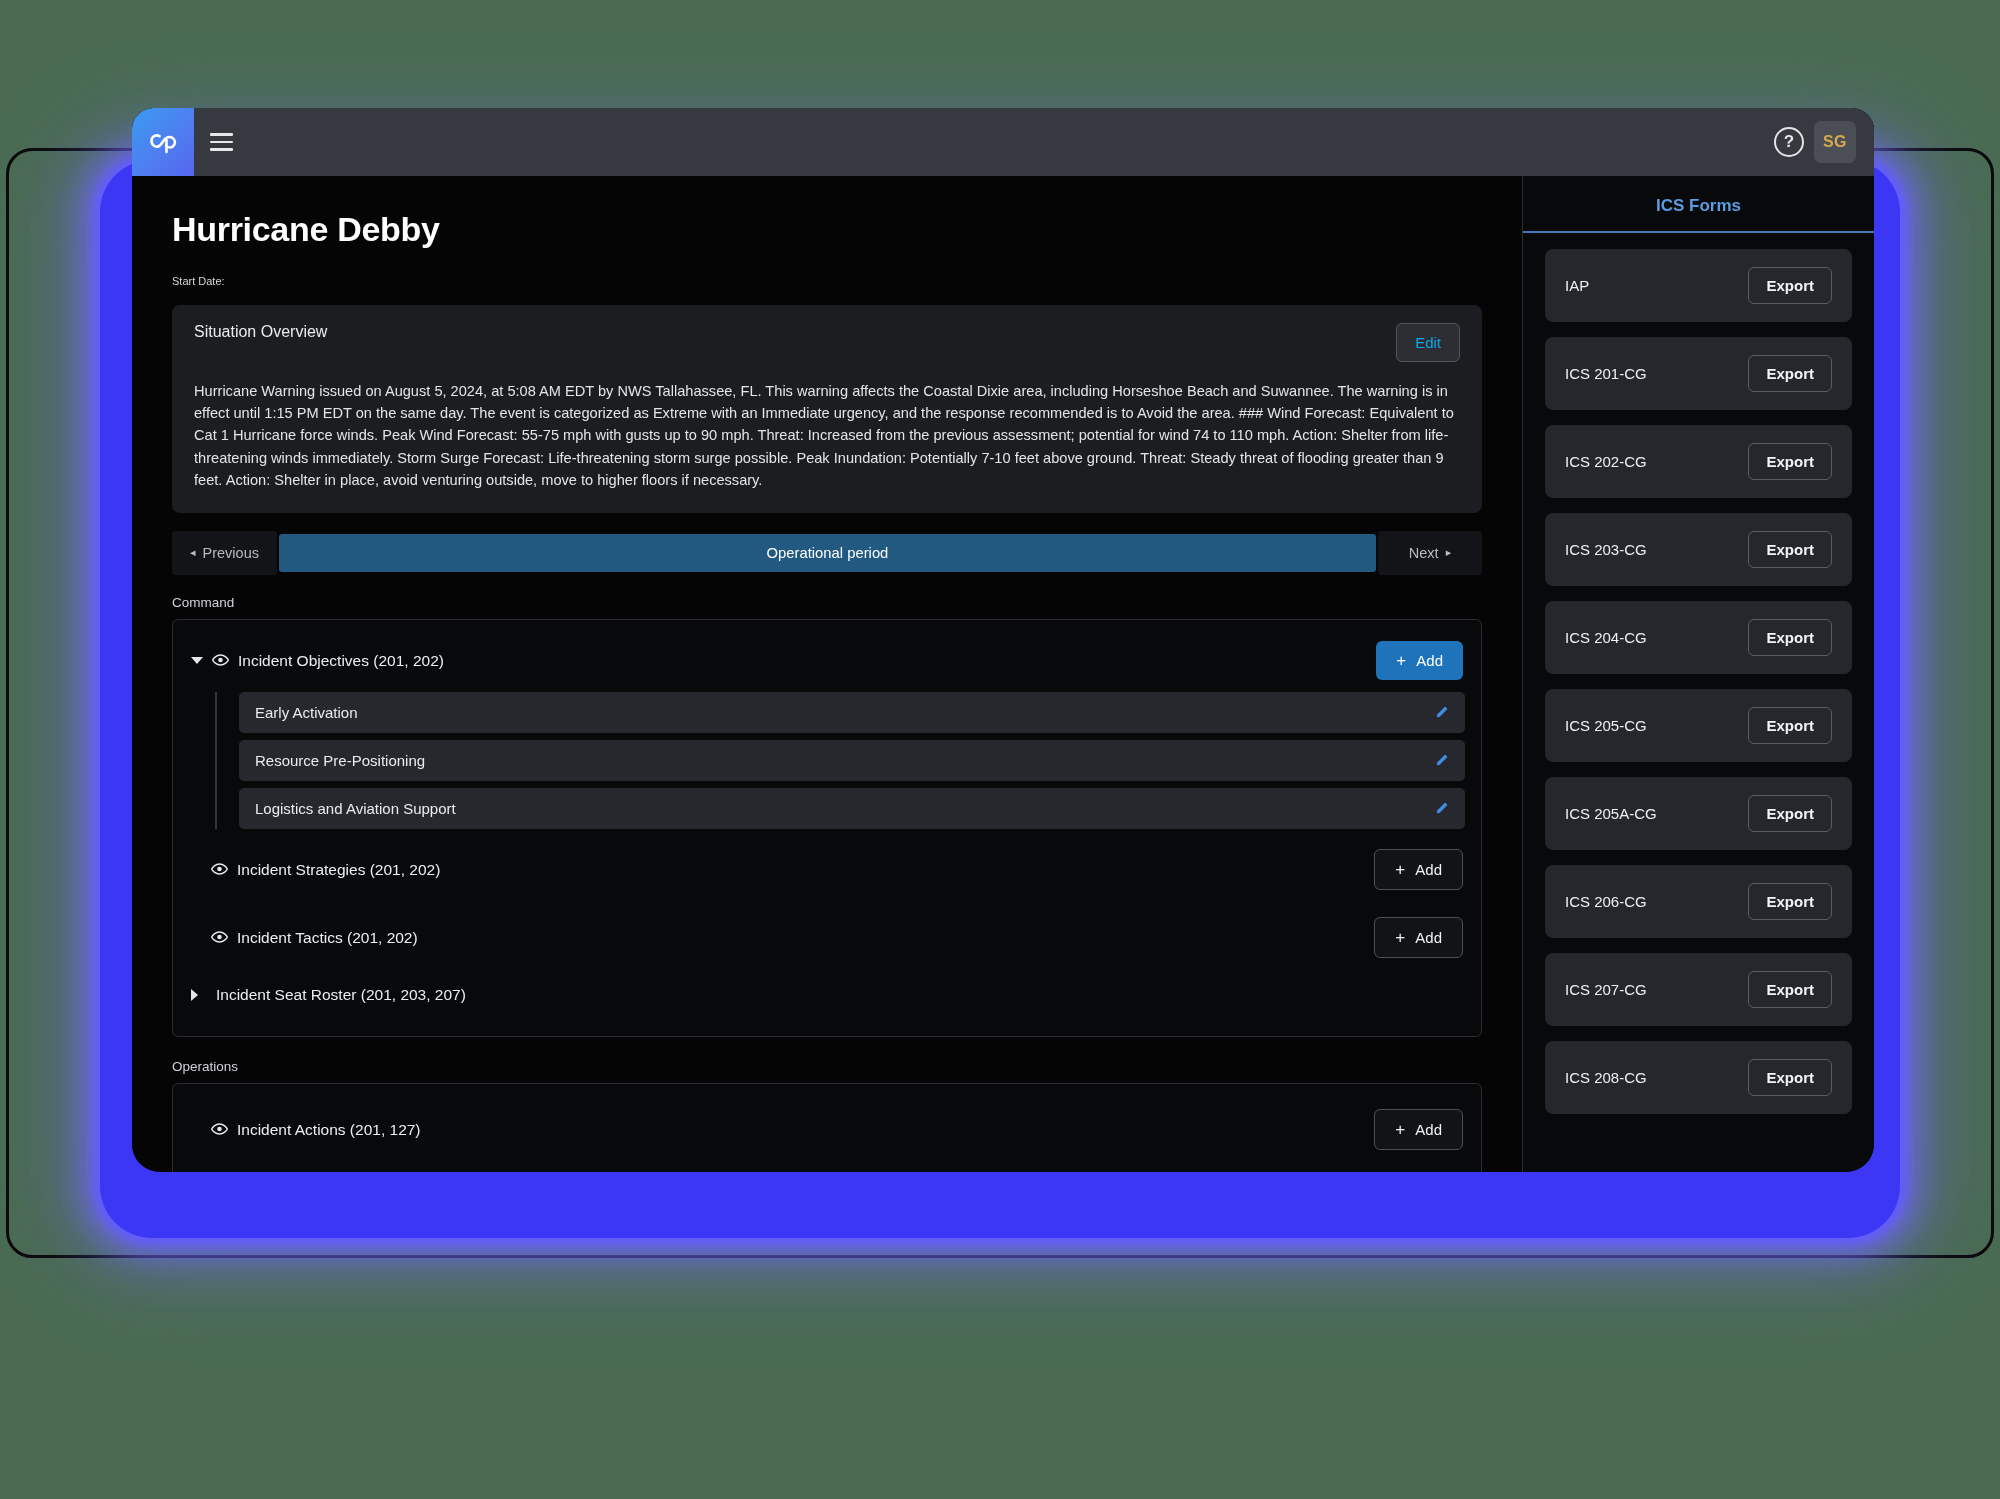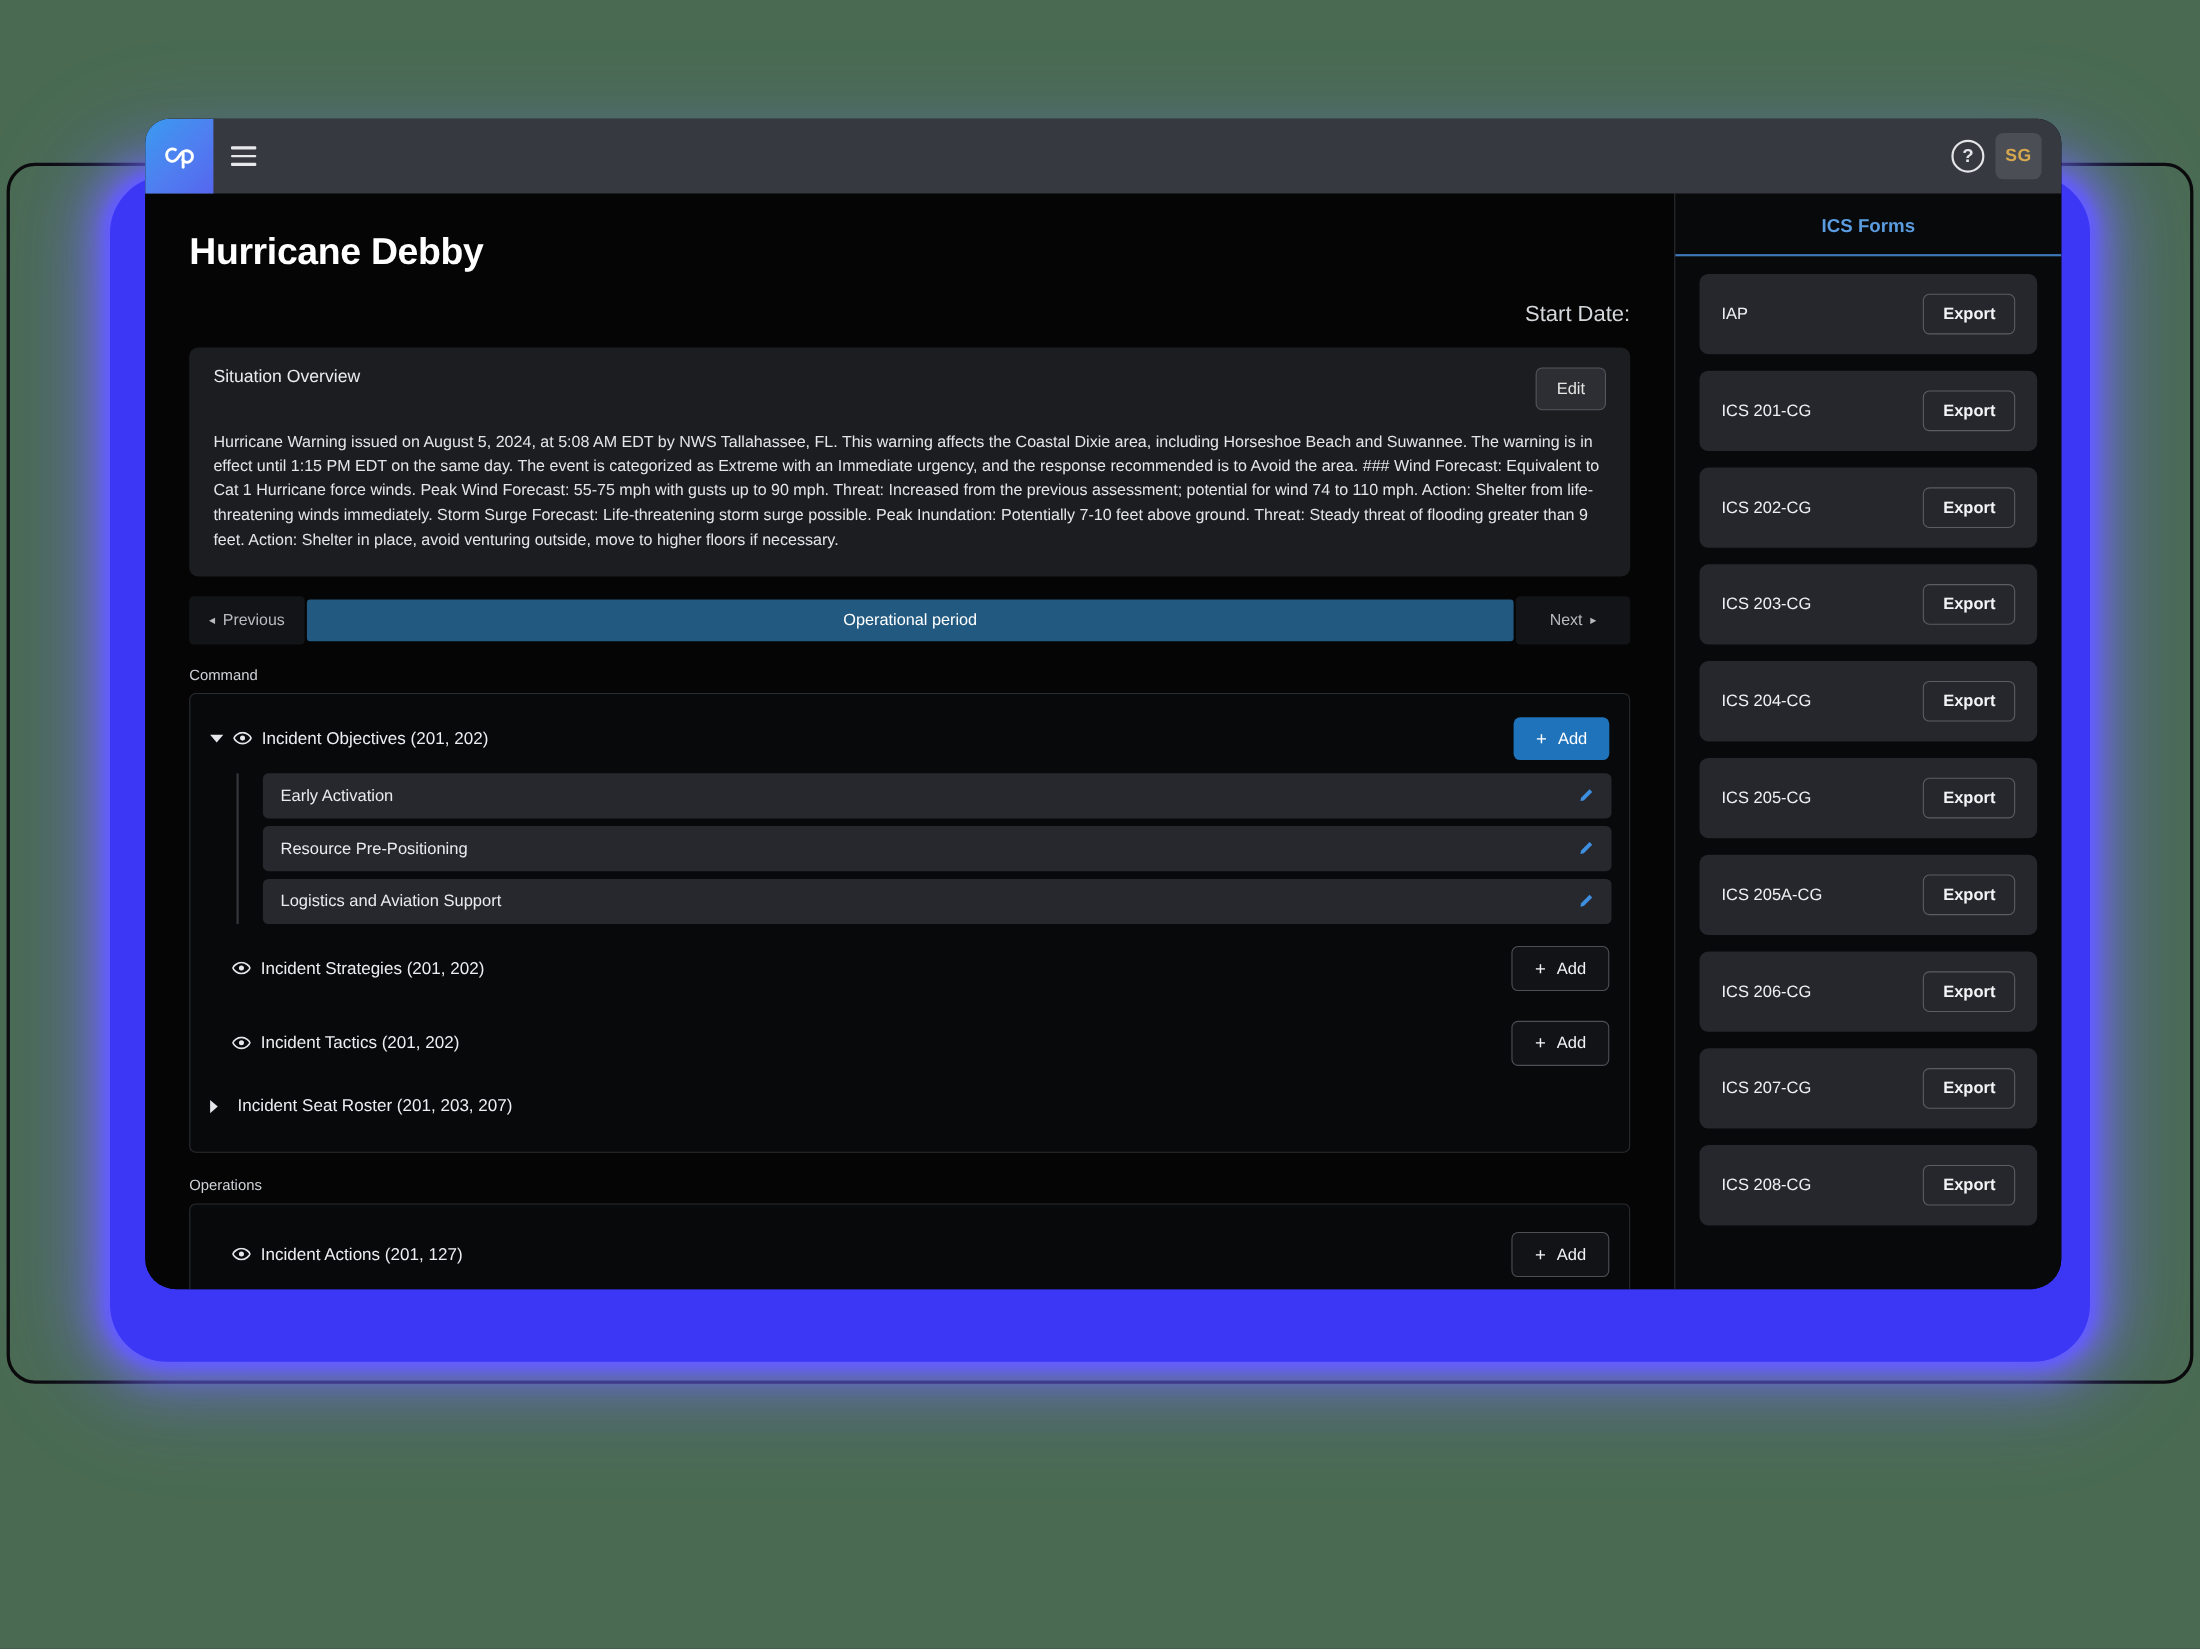--- a/index.html
+++ b/index.html
@@ -134,43 +134,42 @@
   
   .page-title {
     color: #ffffff;
     font-size: 34px;
     font-weight: bold;
     letter-spacing: -0.3px;
     margin-bottom: 26px;
   }
   .start-date {
     color: #d5d8dc;
-    font-size: 20px;
+    font-size: 11px;
     margin-bottom: 18px;
-    text-align: right;
   }
 
   
   .sit-card {
     background: #1c1d20;
     border-radius: 8px;
     padding: 18px 22px 22px 22px;
     margin-bottom: 18px;
   }
   .sit-head {
     display: flex;
     align-items: flex-start;
     justify-content: space-between;
   }
   .sit-title { color: #e9ebee; font-size: 16px; }
   .edit-btn {
     background: #2c2e33;
     border: 1px solid #53565d;
     border-radius: 6px;
-    color: #e5e5e5;
+    color: #0ea5e9;
     font-size: 15px;
     padding: 10px 18px;
     cursor: pointer;
     font-family: inherit;
   }
   .sit-body {
     color: #e3e5e8;
     font-size: 14.6px;
     line-height: 1.52;
     margin-top: 18px;

